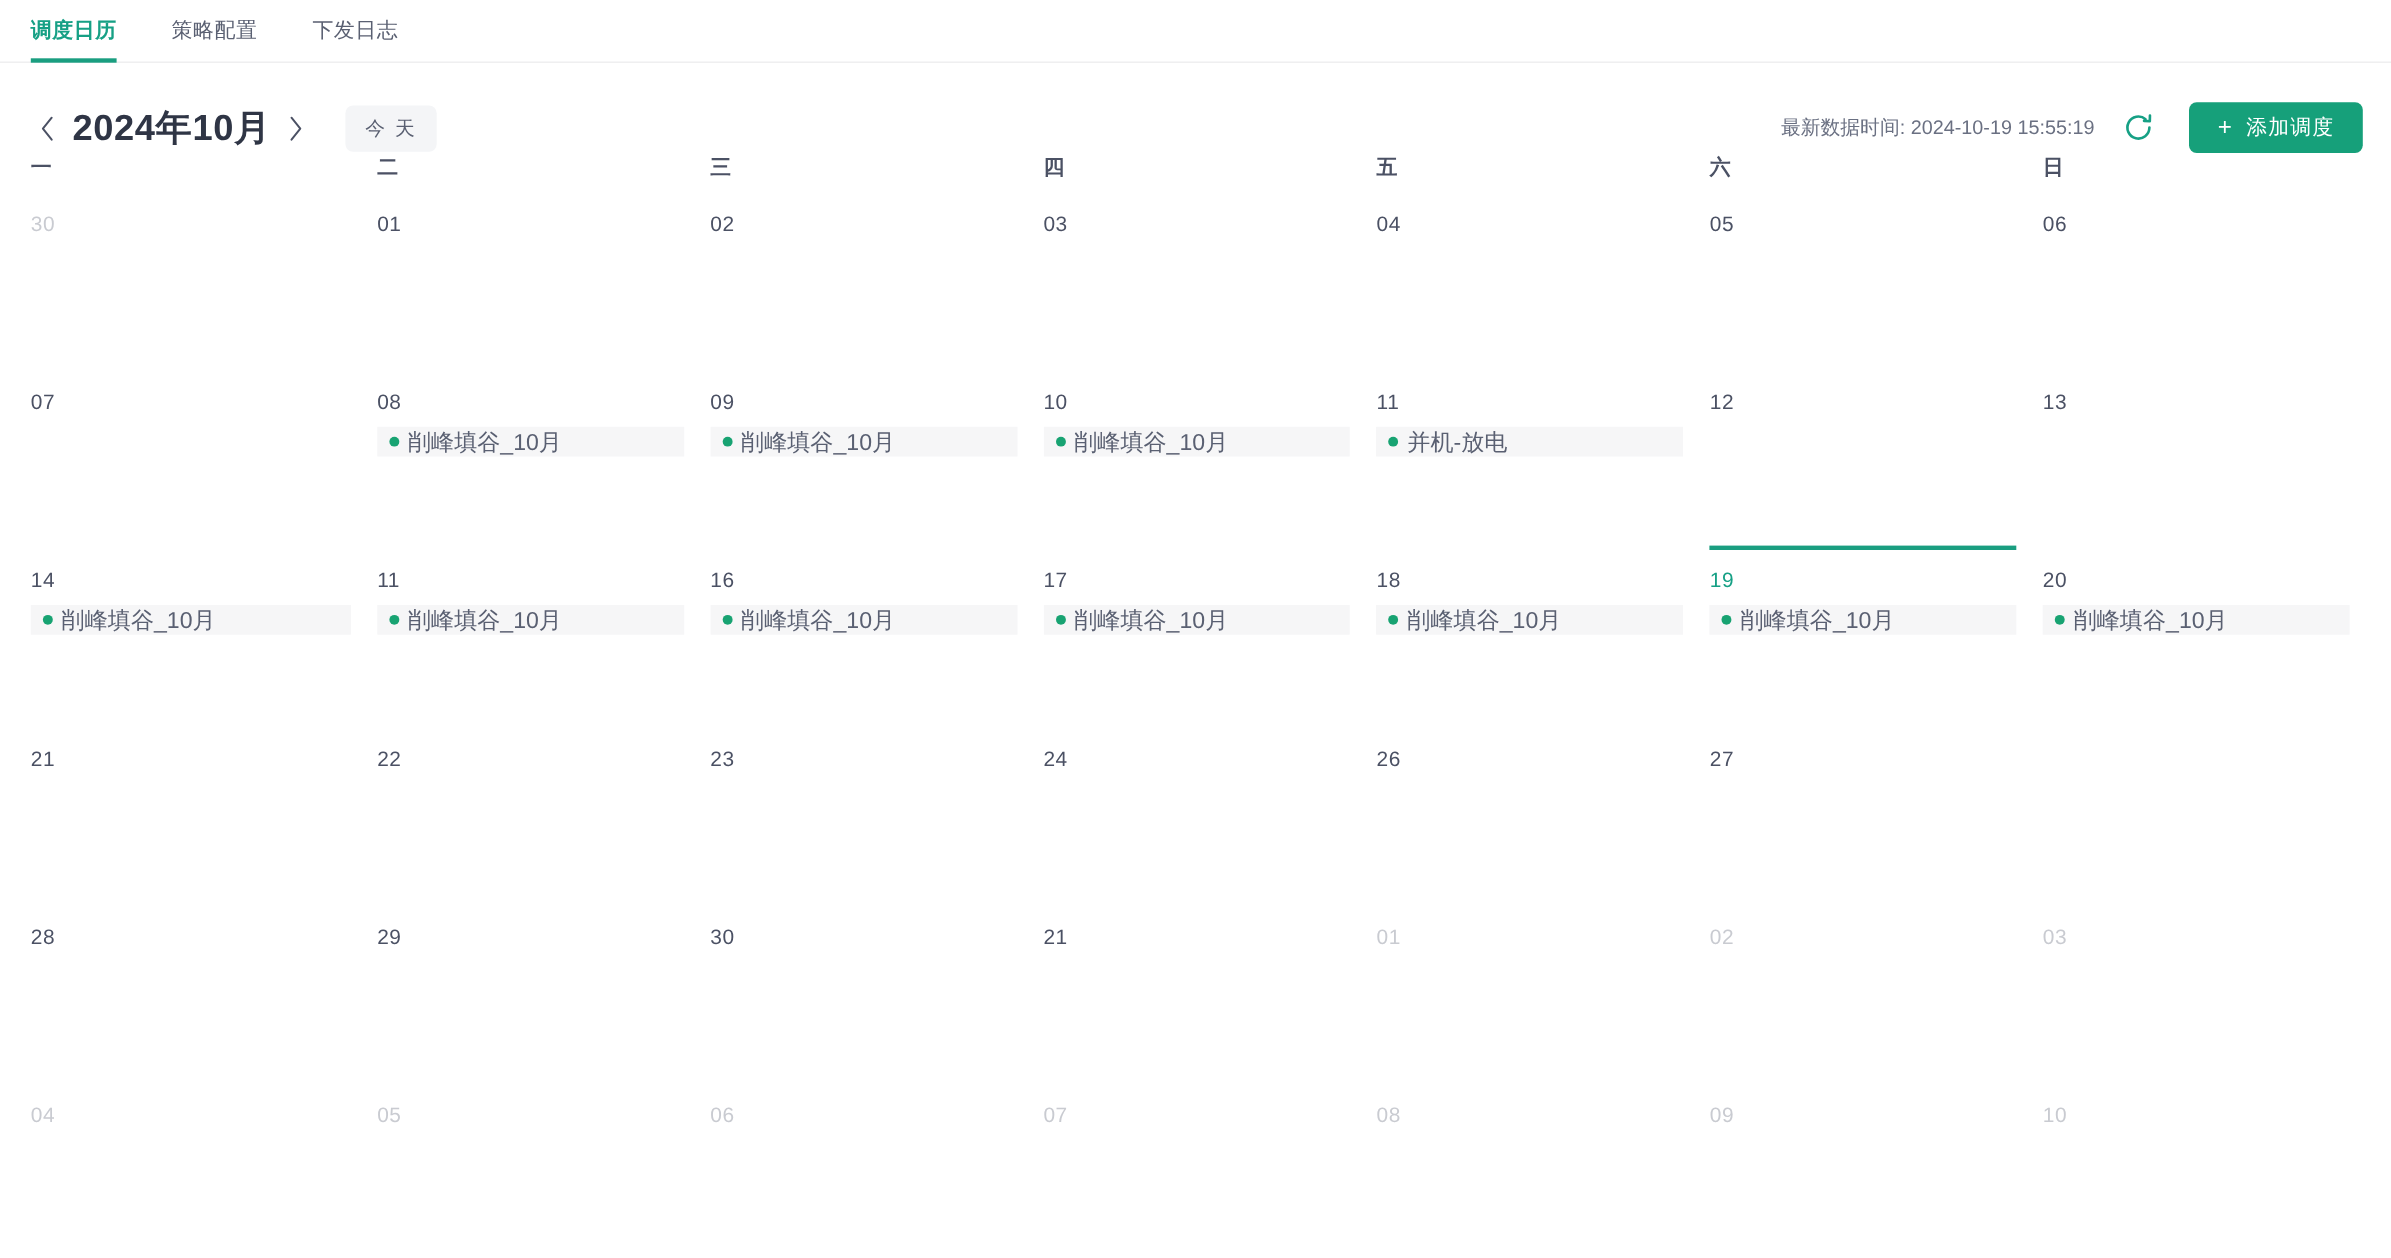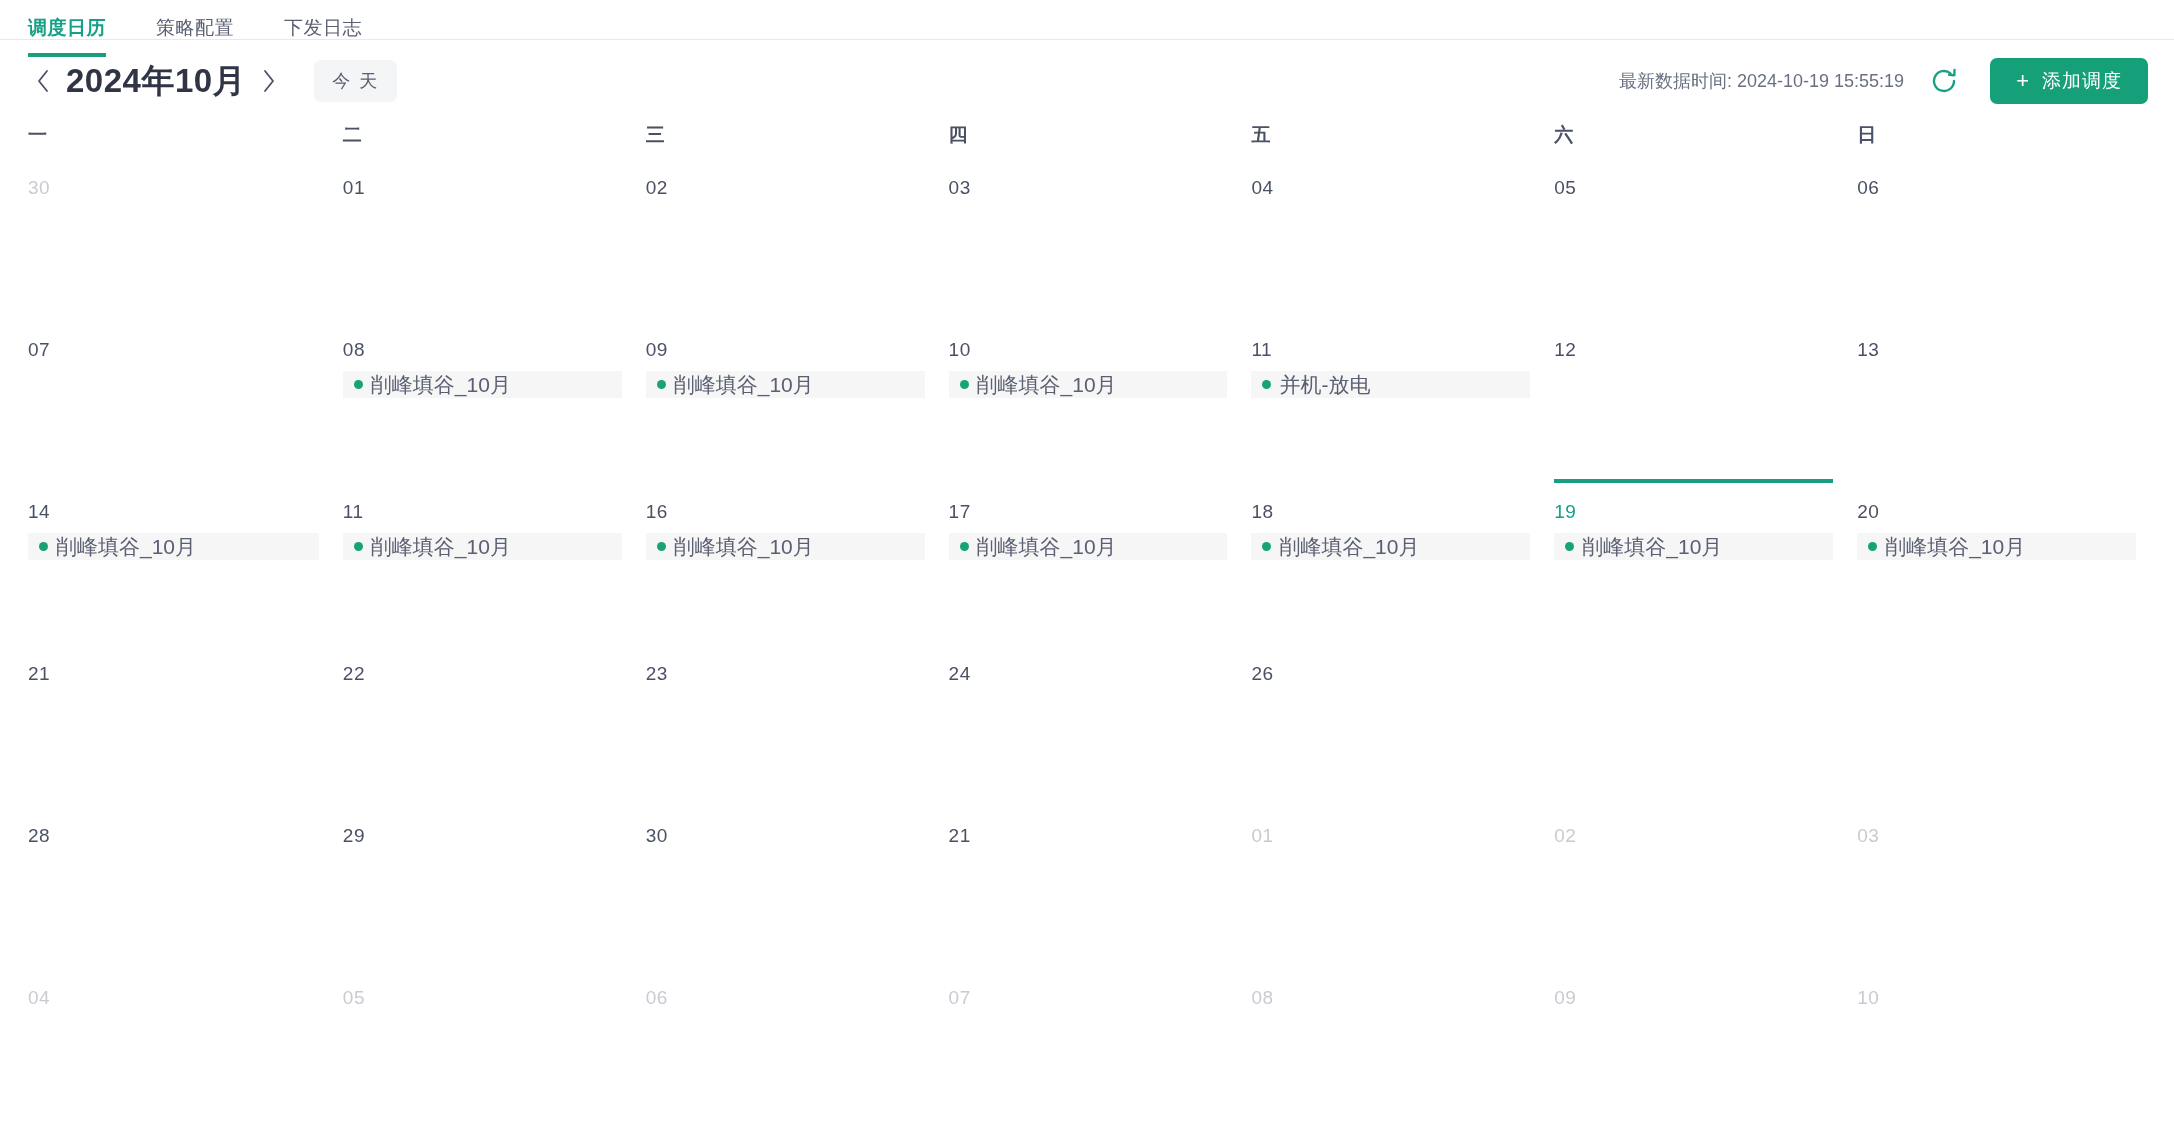--- a/index.html
+++ b/index.html
@@ -12,21 +12,21 @@
     height: 1144px;
     font-family: "Liberation Sans", "DejaVu Sans", sans-serif;
     color: #3d4356;
     overflow: hidden;
     position: relative;
   }
 
   
   .tabbar {
     position: relative;
-    height: 40px;
+    height: 57px;
     box-sizing: border-box;
     border-bottom: 1px solid #e8e8ea;
     padding-left: 28px;
     display: flex;
     align-items: flex-start;
   }
   .tab {
     position: relative;
     height: 56px;
     display: flex;
@@ -49,21 +49,21 @@
     bottom: -1px;
     height: 4px;
     background: #1a9e80;
   }
 
   
   .toolbar {
     position: relative;
     height: 82px;
     display: flex;
-    align-items: center;
+    align-items: flex-end;
     padding: 0 26px 0 28px;
     box-sizing: border-box;
   }
   .nav-left {
     display: flex;
     align-items: center;
     gap: 0;
   }
   .chev {
     width: 30px;
@@ -391,20 +391,23 @@
         </div>
         <div class="day">
           <div class="day-num">23</div>
         </div>
         <div class="day">
           <div class="day-num">24</div>
         </div>
         <div class="day">
           <div class="day-num">26</div>
         </div>
+        <div class="day">
+          <div class="day-num">27</div>
+        </div>
       </div>
       <div class="week">
         <div class="day">
           <div class="day-num">28</div>
         </div>
         <div class="day">
           <div class="day-num">29</div>
         </div>
         <div class="day">
           <div class="day-num">30</div>

